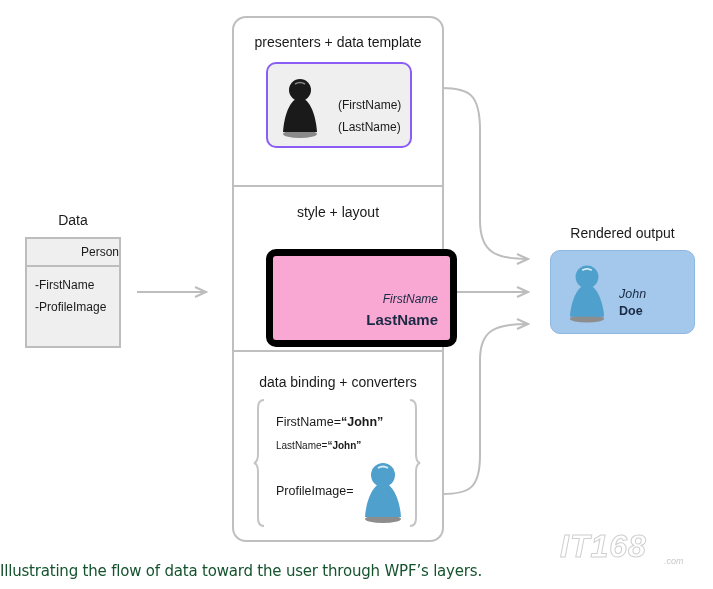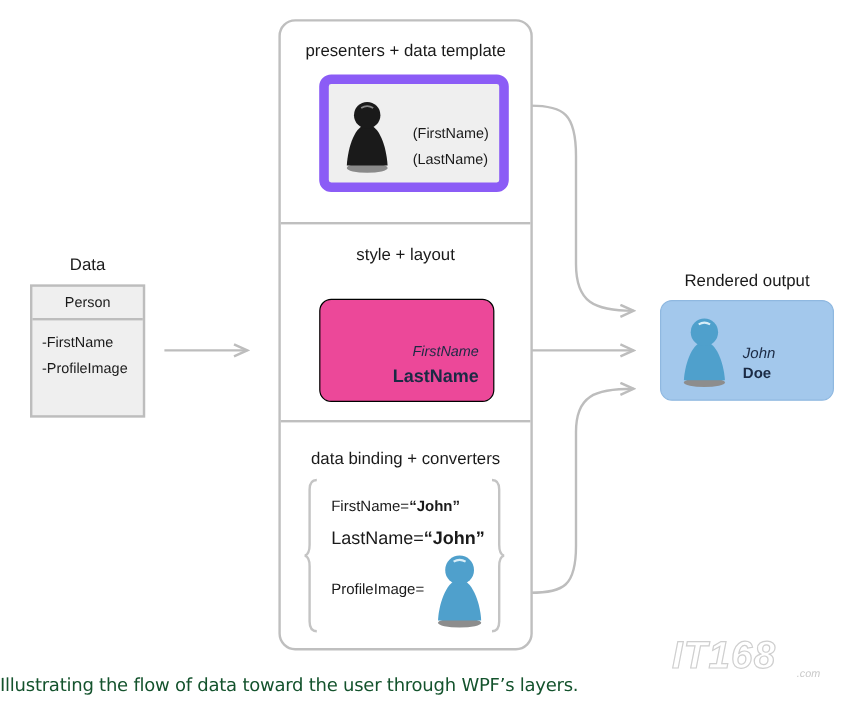--- a/index.html
+++ b/index.html
@@ -3,31 +3,31 @@
 <meta charset="utf-8">
 <style>
   html, body { margin:0; padding:0; background:#ffffff; }
   body { width:713px; height:589px; position:relative; overflow:hidden;
          font-family:"Liberation Sans", sans-serif; color:#1a1a1a; }
   .abs { position:absolute; }
   svg.lines { position:absolute; left:0; top:0; }
 
   .data-title { left:26px; top:212px; width:94px; text-align:center; font-size:14px; }
   .person-box { left:25px; top:237px; width:92px; height:107px; border:2px solid #bdbdbd; background:#efefef; }
-  .person-head { height:26px; border-bottom:2px solid #bdbdbd; text-align:center; line-height:27px; font-size:12px; }
+  .person-head { height:26px; border-bottom:2px solid #bdbdbd; text-align:right; line-height:27px; font-size:12px; }
   .person-fields { padding:7px 0 0 8px; font-size:12px; line-height:22px; }
 
   .layers { left:232px; top:16px; width:208px; height:522px; border:2px solid #bfbfbf; border-radius:14px; background:#fff; }
   .sep { position:absolute; left:0; width:208px; height:2px; background:#bfbfbf; }
   .layer-title { position:absolute; left:0; width:208px; text-align:center; font-size:14px; }
 
-  .tmpl-card { position:absolute; left:32px; top:44px; width:142px; height:82px; background:#efefef; border:8px solid #8b5cf6; border-radius:10px; }
+  .tmpl-card { position:absolute; left:32px; top:44px; width:142px; height:82px; background:#efefef; border:2px solid #8b5cf6; border-radius:10px; }
   .tmpl-text { position:absolute; left:70px; top:30px; font-size:12px; line-height:22px; }
 
-  .style-card { position:absolute; left:32px; top:231px; width:144px; height:84px; background:#ec4899; border:1px solid #000000; border-radius:10px; }
+  .style-card { position:absolute; left:32px; top:231px; width:144px; height:84px; background:#f9a8d4; border:7px solid #000000; border-radius:10px;padding-left:33px; }
   .style-first { position:absolute; right:12px; top:36px; font-size:12px; font-style:italic; color:#1b2a44; }
   .style-last { position:absolute; right:12px; top:55px; font-size:15px; font-weight:bold; color:#1b2a44; }
   .bind-row { position:absolute; white-space:nowrap; }
   .bind-row b { font-weight:bold; }
 
   .rendered-title { left:550px; top:225px; width:145px; text-align:center; font-size:14px; }
   .rendered-card { left:550px; top:250px; width:143px; height:82px; background:#a3c8ec; border:1px solid #8fb8e0; border-radius:10px; }
   .rend-john { position:absolute; left:68px; top:36px; font-size:12.5px; font-style:italic; color:#1b2a44; }
   .rend-doe { position:absolute; left:68px; top:53px; font-size:12.5px; font-weight:bold; color:#1b2a44; }
 
@@ -86,21 +86,21 @@
   <div class="sep" style="top:332px;"></div>
 
   <div class="layer-title" style="top:356px;">data binding + converters</div>
   <svg style="position:absolute;left:18px;top:380px;" width="170" height="130">
     <path d="M12,2 Q6,2 6,10 L6,56 Q6,64 2,65 Q6,66 6,74 L6,120 Q6,128 12,128" fill="none" stroke="#c4c4c4" stroke-width="2"></path>
     <path d="M158,2 Q164,2 164,10 L164,56 Q164,64 168,65 Q164,66 164,74 L164,120 Q164,128 158,128" fill="none" stroke="#c4c4c4" stroke-width="2"></path>
   </svg>
   <div class="bind-row" style="left:42px;top:397px;font-size:12.5px;">
     <span>FirstName=</span><b>“John”</b>
   </div>
-  <div class="bind-row" style="left:42px;top:422px;font-size:15px;">
+  <div class="bind-row" style="left:42px;top:422px;font-size:10px;">
     <span>LastName=</span><b>“John”</b>
   </div>
   <div class="bind-row" style="left:42px;top:466px;font-size:12.5px;">
     <span>ProfileImage=</span>
   </div>
   <svg style="position:absolute;left:129px;top:443px;" width="40" height="64" viewBox="0 0 40 64">
     <ellipse cx="20" cy="58" rx="18" ry="4" fill="#8d8d8d"></ellipse>
     <path d="M20,22 C10,22 3,40 2,56 L38,56 C37,40 30,22 20,22 Z" fill="#4fa0cc"></path>
     <circle cx="20" cy="14" r="12" fill="#4fa0cc"></circle>
     <path d="M15,7 Q20,4 25,7" stroke="#d8eef8" stroke-width="1.8" fill="none"></path>

